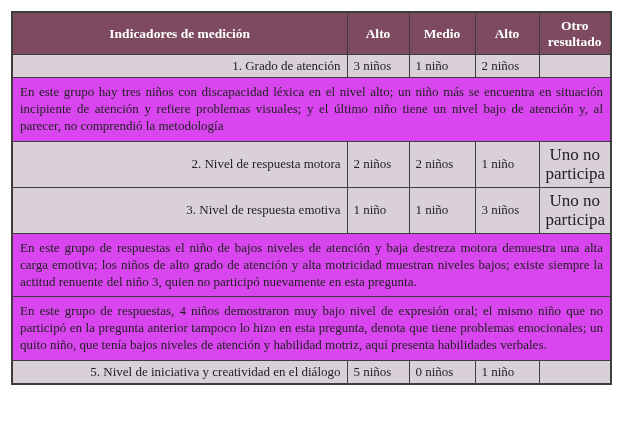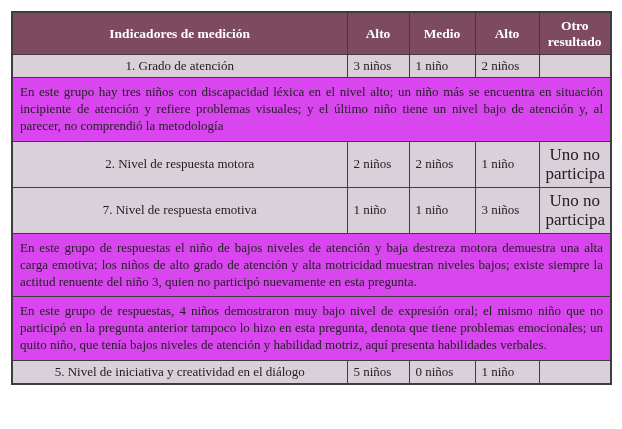--- a/index.html
+++ b/index.html
@@ -41,21 +41,21 @@
     font-size: 13.5px;
     text-align: center;
     padding: 5px 4px;
     line-height: 1.15;
   }
   tr.indicator-row td {
     background: #d9d0d9;
     padding: 3px 6px;
   }
   td.cell-indicator {
-    text-align: center;
+    text-align: right;
     margin-top: 24px;
   }
   td.cell-value {
     padding: 3px 2px;
   }
   td.cell-otro {
     text-align: center;
     font-size: 17px;
     line-height: 1.15;
     padding: 2px 2px;
@@ -104,21 +104,21 @@
 
       <tr class="indicator-row">
         <td class="cell-indicator">2. Nivel de respuesta motora</td>
         <td class="cell-value">2 niños</td>
         <td class="cell-value">2 niños</td>
         <td class="cell-value">1 niño</td>
         <td class="cell-otro">Uno no participa</td>
       </tr>
 
       <tr class="indicator-row">
-        <td class="cell-indicator">7. Nivel de respuesta emotiva</td>
+        <td class="cell-indicator">3. Nivel de respuesta emotiva</td>
         <td class="cell-value">1 niño</td>
         <td class="cell-value">1 niño</td>
         <td class="cell-value">3 niños</td>
         <td class="cell-otro">Uno no participa</td>
       </tr>
       <tr class="description-row">
         <td colspan="5">En este grupo de respuestas el niño de bajos niveles de atención y baja destreza motora demuestra una alta carga emotiva; los niños de alto grado de atención y alta motricidad muestran niveles bajos; existe siempre la actitud renuente del niño 3, quien no participó nuevamente en esta pregunta.</td>
       </tr>
 
       <tr class="description-row">

